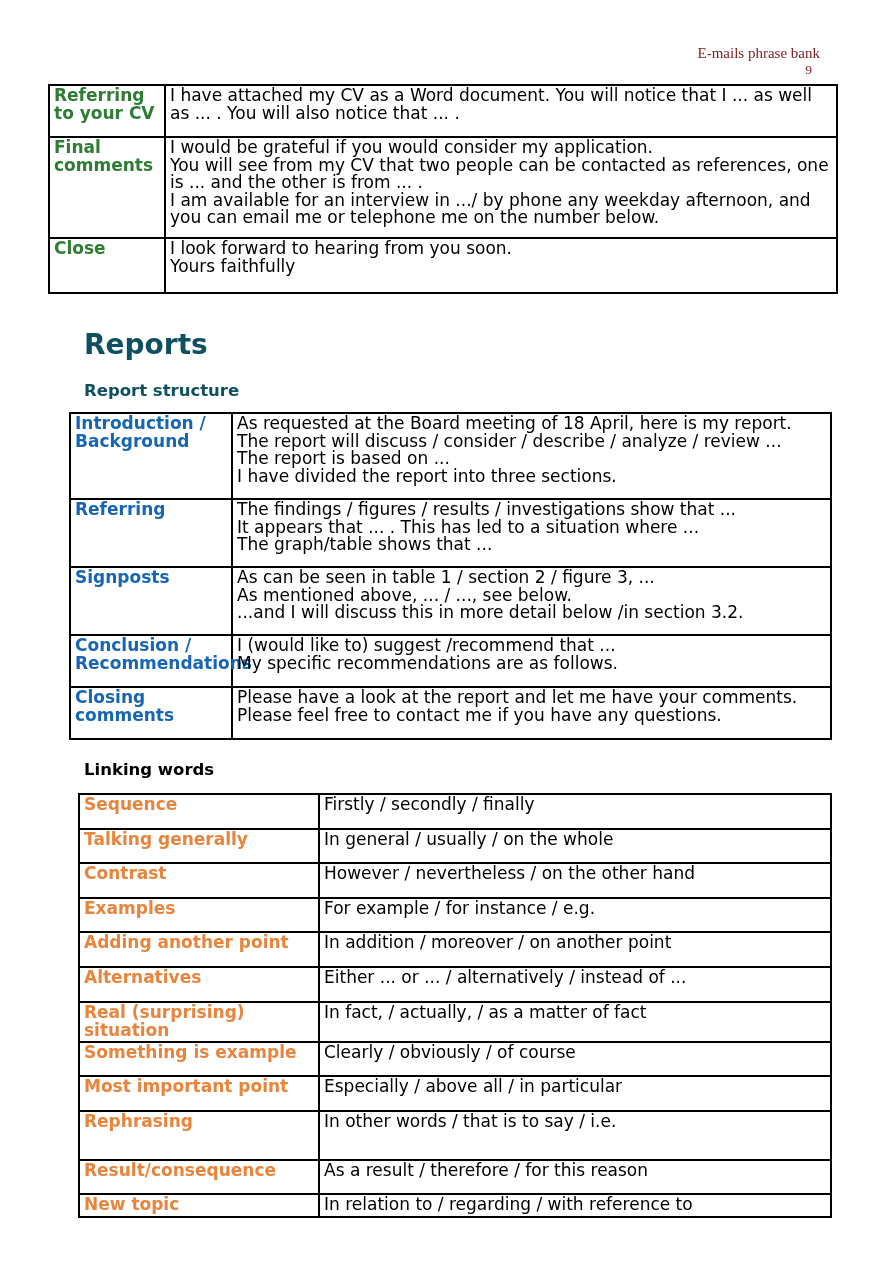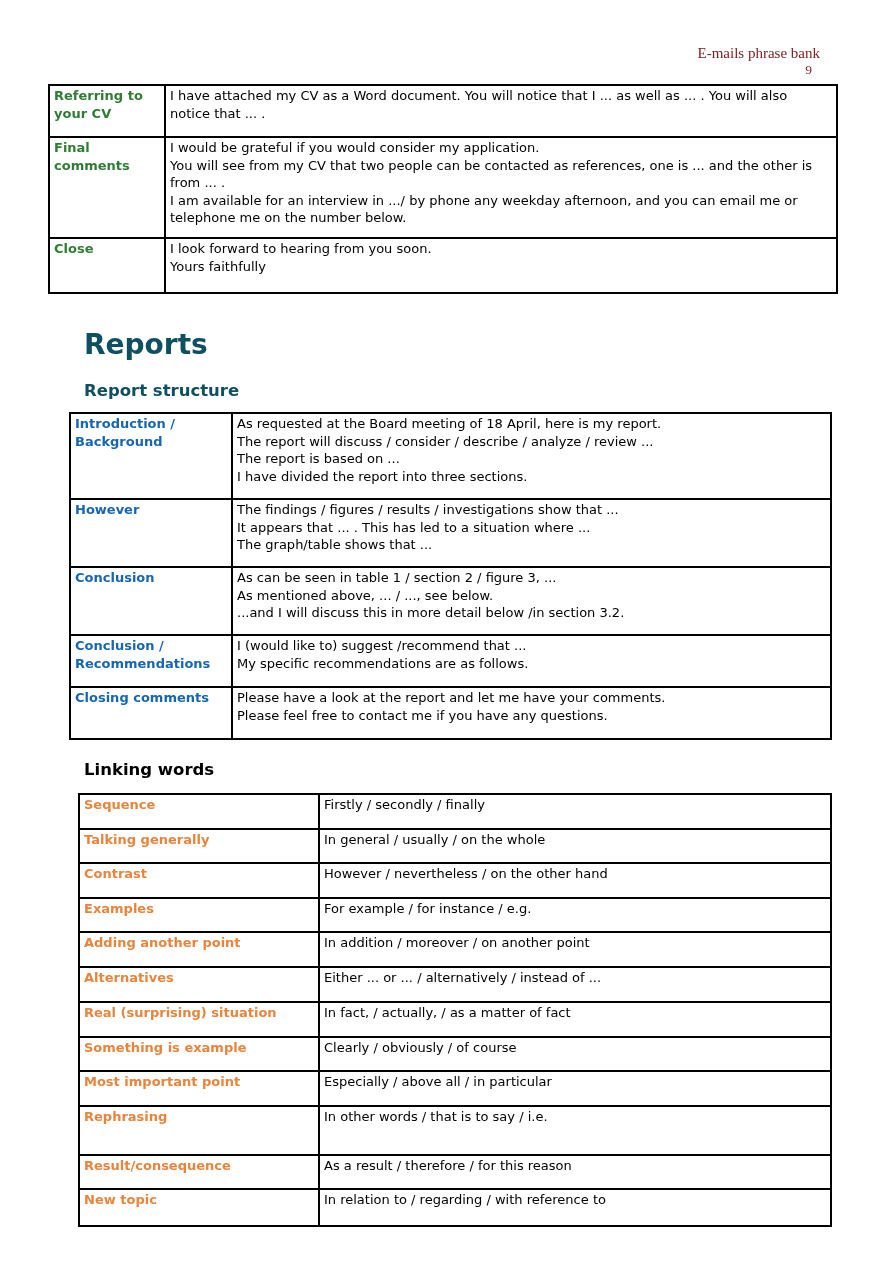--- a/index.html
+++ b/index.html
@@ -18,21 +18,21 @@
   .page-header{
     margin:44px 76px 0 0;text-align:right;line-height:1.2;
     font-family:"Liberation Serif","DejaVu Serif",serif;color:var(--maroon);
   }
   .header-title{font-size:15px}
   .header-num{font-size:13.5px;margin-right:8px}
 
   table{border-collapse:collapse;table-layout:fixed}
   td{
     border:2px solid #000;vertical-align:top;padding:1px 5px 2px 4px;
-    font-size:13px;line-height:17.5px;
+    font-size:17px;line-height:17.5px;
   }
   .label{font-weight:bold}
   .label-green{color:var(--green)}
   .label-blue{color:var(--blue)}
   .label-orange{color:var(--orange)}
 
   .tbl-cv{margin:6px 0 0 48px;width:790px}
   .tbl-cv .label{width:116px}
   .tbl-report{margin:0 0 0 69px;width:763px}
   .tbl-report .label{width:162px}
@@ -92,29 +92,29 @@
       <tr style="height: 86px;">
         <td class="label label-blue">Introduction / Background</td>
         <td class="content">
           <div>As requested at the Board meeting of 18 April, here is my report.</div>
           <div>The report will discuss / consider / describe / analyze / review ...</div>
           <div>The report is based on ...</div>
           <div>I have divided the report into three sections.</div>
         </td>
       </tr>
       <tr style="height: 68px;">
-        <td class="label label-blue">However</td>
+        <td class="label label-blue">Referring</td>
         <td class="content">
           <div>The findings / figures / results / investigations show that ...</div>
           <div>It appears that ... . This has led to a situation where ...</div>
           <div>The graph/table shows that ...</div>
         </td>
       </tr>
       <tr style="height: 68px;">
-        <td class="label label-blue">Conclusion</td>
+        <td class="label label-blue">Signposts</td>
         <td class="content">
           <div>As can be seen in table 1 / section 2 / figure 3, ...</div>
           <div>As mentioned above, ... / ..., see below.</div>
           <div>...and I will discuss this in more detail below /in section 3.2.</div>
         </td>
       </tr>
       <tr style="height: 52px;">
         <td class="label label-blue">Conclusion / Recommendations</td>
         <td class="content">
           <div>I (would like to) suggest /recommend that ...</div>
@@ -172,18 +172,18 @@
         <td class="content">Especially / above all / in particular</td>
       </tr>
       <tr style="height: 49px;">
         <td class="label label-orange">Rephrasing</td>
         <td class="content">In other words / that is to say / i.e.</td>
       </tr>
       <tr style="height: 34px;">
         <td class="label label-orange">Result/consequence</td>
         <td class="content">As a result / therefore / for this reason</td>
       </tr>
-      <tr style="height: 37px;">
+      <tr style="height: 22px;">
         <td class="label label-orange">New topic</td>
         <td class="content">In relation to / regarding / with reference to</td>
       </tr>
     </tbody>
 </table>
 
 </body></html>

